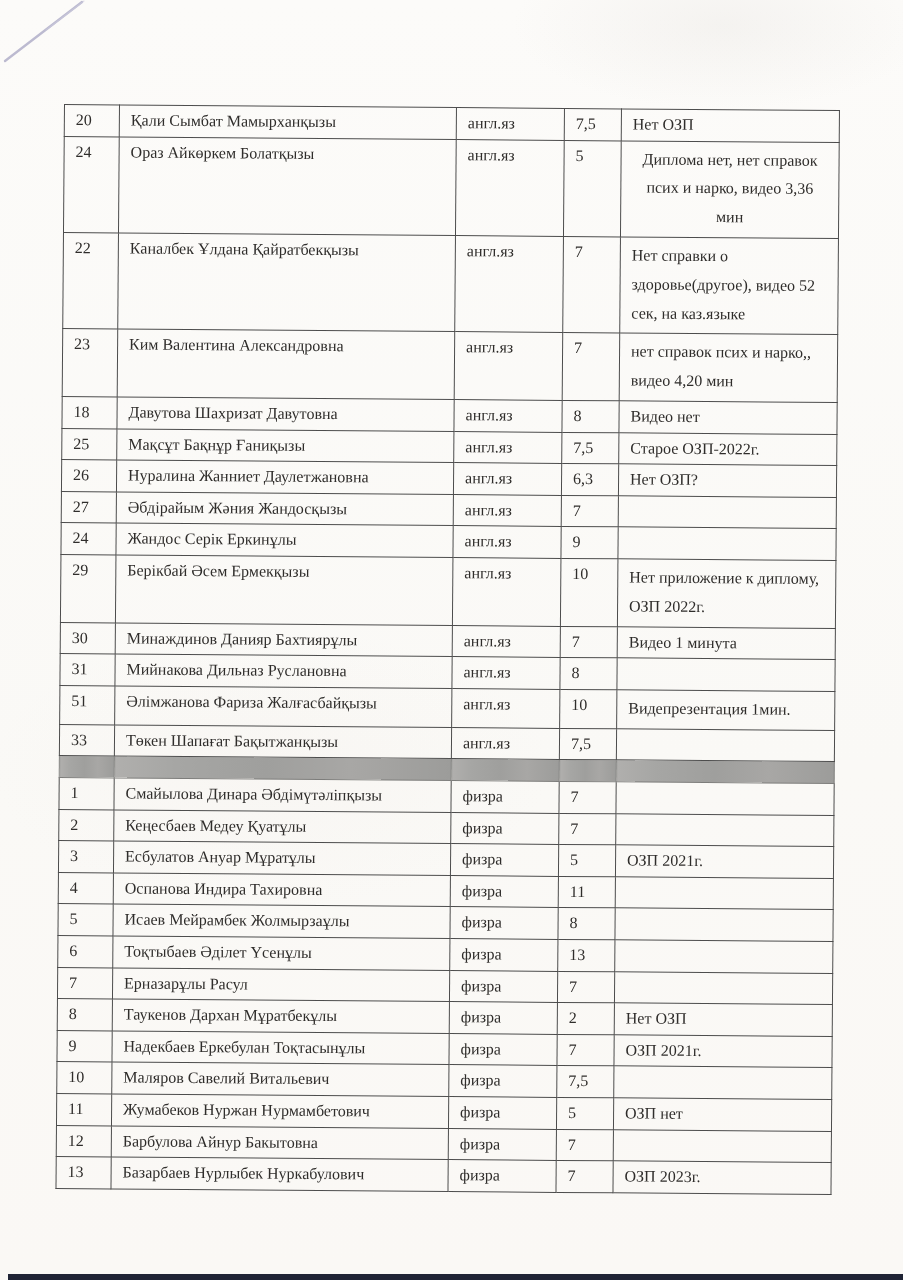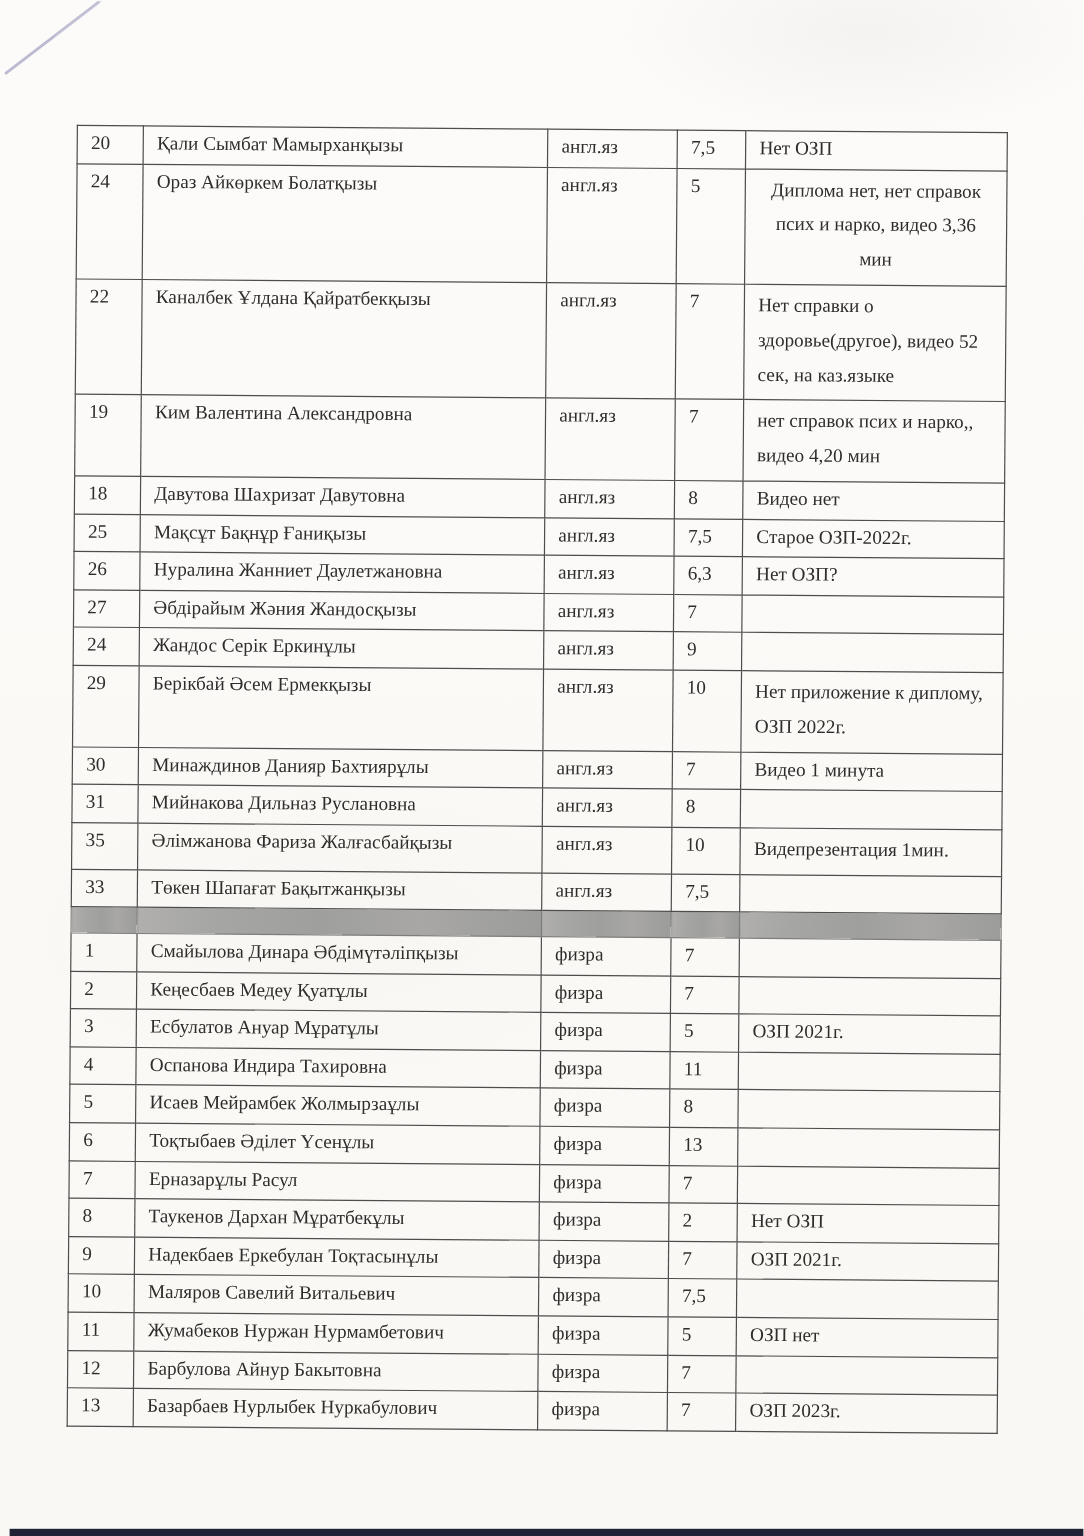--- a/index.html
+++ b/index.html
@@ -90,21 +90,21 @@
             <td class="col-note spaced center">Диплома нет, нет справок псих и нарко, видео 3,36 мин</td>
           </tr>
           <tr>
             <td class="col-num">22</td>
             <td class="col-name">Каналбек Ұлдана Қайратбекқызы</td>
             <td class="col-subject">англ.яз</td>
             <td class="col-score">7</td>
             <td class="col-note spaced">Нет справки о здоровье(другое), видео 52 сек, на каз.языке</td>
           </tr>
           <tr>
-            <td class="col-num">19</td>
+            <td class="col-num">23</td>
             <td class="col-name">Ким Валентина Александровна</td>
             <td class="col-subject">англ.яз</td>
             <td class="col-score">7</td>
             <td class="col-note spaced">нет справок псих и нарко,, видео 4,20 мин</td>
           </tr>
           <tr>
             <td class="col-num">18</td>
             <td class="col-name">Давутова Шахризат Давутовна</td>
             <td class="col-subject">англ.яз</td>
             <td class="col-score">8</td>
@@ -153,21 +153,21 @@
             <td class="col-note">Видео 1 минута</td>
           </tr>
           <tr>
             <td class="col-num">31</td>
             <td class="col-name">Мийнакова Дильназ Руслановна</td>
             <td class="col-subject">англ.яз</td>
             <td class="col-score">8</td>
             <td class="col-note"></td>
           </tr>
           <tr>
-            <td class="col-num">35</td>
+            <td class="col-num">51</td>
             <td class="col-name">Әлімжанова Фариза Жалғасбайқызы</td>
             <td class="col-subject">англ.яз</td>
             <td class="col-score">10</td>
             <td class="col-note spaced">Видепрезентация 1мин.</td>
           </tr>
           <tr>
             <td class="col-num">33</td>
             <td class="col-name">Төкен Шапағат Бақытжанқызы</td>
             <td class="col-subject">англ.яз</td>
             <td class="col-score">7,5</td>

